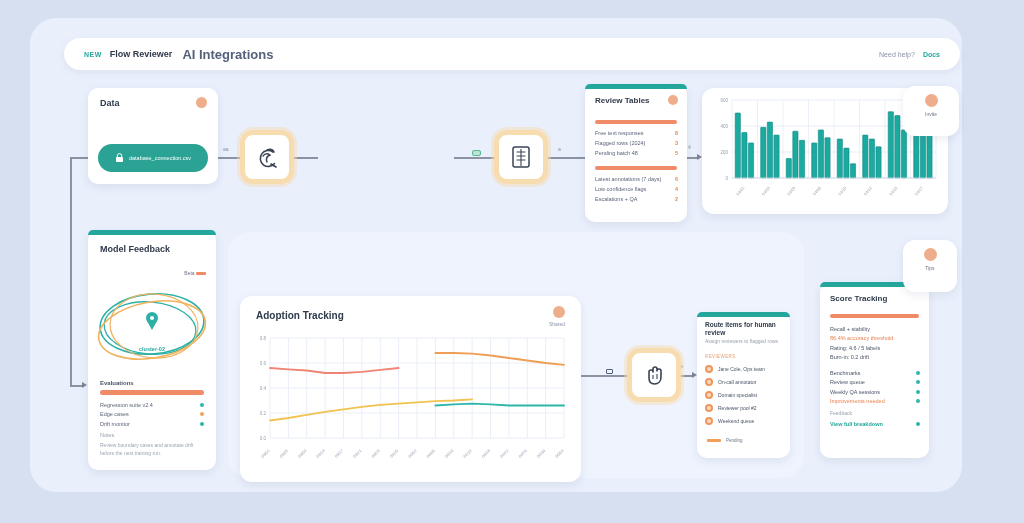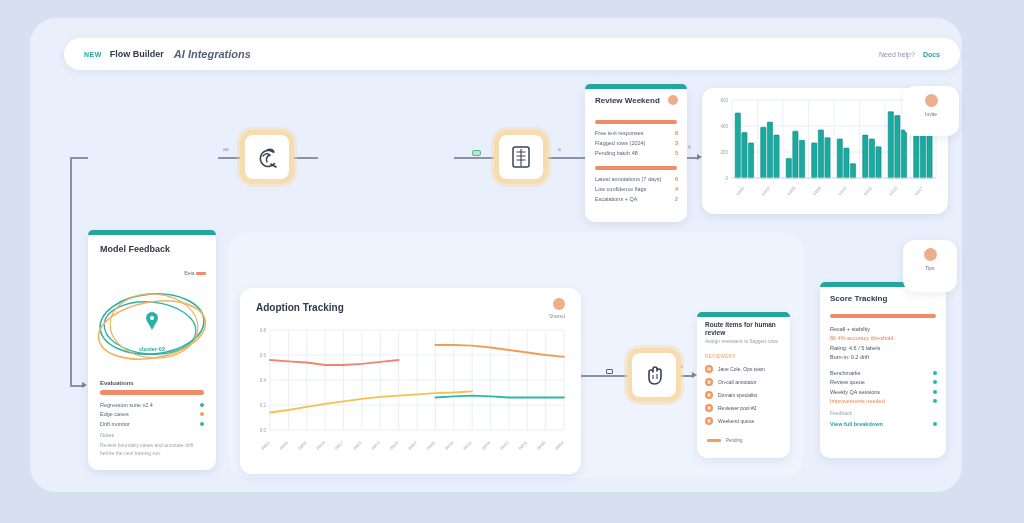--- a/index.html
+++ b/index.html
@@ -4,21 +4,21 @@
 <style>
   html,body{margin:0;padding:0;background:#d7e0f1;font-family:"Liberation Sans",sans-serif;}
   .stage{position:relative;width:1024px;height:523px;background:#d7e0f1;overflow:hidden;}
   .panel{position:absolute;left:30px;top:18px;width:932px;height:474px;background:#e9effb;border-radius:26px;}
   .subpanel{position:absolute;left:228px;top:232px;width:576px;height:246px;background:#eef3fd;border-radius:22px;}
 
   .appbar{position:absolute;left:64px;top:38px;width:896px;height:32px;background:#ffffff;border-radius:16px;
           box-shadow:0 2px 6px rgba(90,110,150,.10);display:flex;align-items:center;padding:0 20px;box-sizing:border-box;z-index:2;}
   .appbar .badge{color:#23a79c;font-size:7px;font-weight:bold;letter-spacing:.5px;margin-right:8px;}
   .appbar .title{color:#2f3a4a;font-size:9px;font-weight:bold;margin-right:10px;}
-  .appbar .subtitle{color:#55607a;font-size:11px;font-weight:bold;font-style:italic;}
+  .appbar .subtitle{color:#55607a;font-size:13px;font-weight:bold;}
   .appbar .spacer{flex:1;}
   .appbar .help{color:#8a93a6;font-size:7px;margin-right:8px;}
   .appbar .link{color:#23a79c;font-size:7px;font-weight:bold;cursor:pointer;}
 
   .card{position:absolute;background:#fff;border-radius:10px;box-shadow:0 3px 8px rgba(90,110,150,.12);z-index:2;box-sizing:border-box;}
   .tealtop::before{content:"";position:absolute;left:0;top:0;right:0;height:5px;background:#23a79c;border-radius:10px 10px 0 0;}
   .ctitle{position:absolute;color:#2f3a4a;font-weight:bold;}
   .peach-dot{position:absolute;border-radius:50%;background:#efae8b;}
   .sbar{position:absolute;left:10px;right:10px;height:4px;border-radius:2px;background:#ef8b67;}
 
@@ -66,21 +66,21 @@
 </style>
 </head>
 <body>
 
 <div class="stage">
   <div class="panel"></div>
   <div class="subpanel"></div>
 
   <div class="appbar">
     <span class="badge">NEW</span>
-    <span class="title">Flow Builder</span>
+    <span class="title">Flow Reviewer</span>
     <span class="subtitle">AI Integrations</span>
     <span class="spacer"></span>
     <span class="help">Need help?</span>
     <span class="link">Docs</span>
   </div>
 
   <div class="conn h" style="left:218px;top:157px;width:22px;"></div>
   <div class="conn-label" style="left:223px;top:146px;">aa</div>
   <div class="conn h" style="left:294px;top:157px;width:24px;"></div>
   <div class="conn h" style="left:454px;top:157px;width:40px;"></div>
@@ -95,38 +95,49 @@
   <div class="conn v" style="left:70px;top:157px;height:228px;"></div>
   <div class="conn h" style="left:70px;top:385px;width:12px;"></div>
   <div class="arr-r" style="left:82px;top:381.5px;"></div>
 
   <div class="conn h" style="left:581px;top:375px;width:46px;"></div>
   <div class="chip-dark" style="left:606px;top:369px;"></div>
   <div class="conn h" style="left:681px;top:375px;width:11px;"></div>
   <div class="conn-label" style="left:678px;top:363px;">ee</div>
   <div class="arr-r" style="left:692px;top:371.5px;"></div>
 
+  <div class="card" style="left:88px;top:88px;width:130px;height:96px;">
+    <div class="ctitle" style="left:12px;top:10px;font-size:9px;">Data</div>
+    <div class="peach-dot" style="right:11px;top:9px;width:11px;height:11px;"></div>
+    <button class="src-btn">
+      <svg width="9" height="10" viewBox="0 0 9 10">
+        <path d="M2.3 4V2.8a2.2 2.2 0 0 1 4.4 0V4" fill="none" stroke="#fff" stroke-width="1"></path>
+        <rect x="1" y="4" width="7" height="5" rx="1" fill="#fff"></rect>
+      </svg>
+      <span>database_connection.csv</span>
+    </button>
+  </div>
 
   <div class="flow-icon" style="left:240px;top:130px;">
     <svg width="26" height="26" viewBox="0 0 26 26">
       <path d="M19 8a8 8 0 1 0 1.5 11.5 M13 6q5-2 7 2 M17 20l5 3" fill="none" stroke="#3a4356" stroke-width="1.6" stroke-linecap="round"></path>
       <path d="M9 12q3-4 7-1q-5 2-3 7" fill="none" stroke="#3a4356" stroke-width="1.4" stroke-linecap="round"></path>
     </svg>
   </div>
 
 
   <div class="flow-icon" style="left:494px;top:130px;">
     <svg width="24" height="26" viewBox="0 0 24 26">
       <rect x="4" y="3" width="16" height="20" rx="2" fill="none" stroke="#3a4356" stroke-width="1.5"></rect>
       <path d="M7.5 8h9 M7.5 12h9 M7.5 16h9 M12 5v17" fill="none" stroke="#3a4356" stroke-width="1.1"></path>
     </svg>
   </div>
 
   <div class="card tealtop" style="left:585px;top:84px;width:102px;height:138px;">
-    <div class="ctitle" style="left:10px;top:12px;font-size:8px;">Review Weekend</div>
+    <div class="ctitle" style="left:10px;top:12px;font-size:8px;">Review Tables</div>
     <div class="peach-dot" style="right:9px;top:11px;width:10px;height:10px;"></div>
     <div class="sbar" style="top:36px;"></div>
     <div id="rt-sec-0" style="position:absolute;left:10px;right:9px;top:44px;">
         <div class="rt-row">
           <span class="lbl">Free text responses</span>
           <span class="val">8</span>
         </div>
         <div class="rt-row">
           <span class="lbl">Flagged rows (2024)</span>
           <span class="val">3</span>
@@ -242,21 +253,21 @@
         </div>
         <div class="mt-row">
           <span class="lbl">Drift monitor</span>
           <span class="mt-dot" style="background: rgb(45, 183, 172);"></span>
         </div>
       </div>
     <div class="tinylbl" style="left:12px;top:202px;font-size:5.5px;">Notes</div>
     <div style="position:absolute;left:12px;right:12px;top:211px;font-size:5px;line-height:8px;color:#9aa5b5;">Review boundary cases and annotate drift before the next training run.</div>
   </div>
 
-  <div class="card" style="left:240px;top:288px;width:341px;height:186px;border-radius:12px;">
+  <div class="card" style="left:240px;top:296px;width:341px;height:186px;border-radius:12px;">
     <div class="ctitle" style="left:16px;top:14px;font-size:10px;">Adoption Tracking</div>
     <div class="peach-dot" style="right:16px;top:10px;width:12px;height:12px;"></div>
     <div style="position:absolute;right:16px;top:25px;font-size:5px;color:#8a93a6;">Shared</div>
     <svg id="line-chart" width="330" height="148" style="position:absolute;left:6px;top:34px;">
         <line x1="24" y1="8" x2="24" y2="108" stroke="#e9eef7" stroke-width="1"></line>
         <text x="24" y="121" font-size="4" fill="#97a0b0" text-anchor="end" font-family="Liberation Sans, sans-serif" transform="rotate(-45 24 121)">03/01</text>
         <line x1="42.375" y1="8" x2="42.375" y2="108" stroke="#e9eef7" stroke-width="1"></line>
         <text x="42.375" y="121" font-size="4" fill="#97a0b0" text-anchor="end" font-family="Liberation Sans, sans-serif" transform="rotate(-45 42.375 121)">03/05</text>
         <line x1="60.75" y1="8" x2="60.75" y2="108" stroke="#e9eef7" stroke-width="1"></line>
         <text x="60.75" y="121" font-size="4" fill="#97a0b0" text-anchor="end" font-family="Liberation Sans, sans-serif" transform="rotate(-45 60.75 121)">03/09</text>
@@ -337,21 +348,21 @@
           <span class="cl-ic"></span>
           <span class="lbl">Weekend queue</span>
         </div>
       </div>
     <div style="position:absolute;left:10px;top:126px;display:flex;align-items:center;gap:5px;">
       <span style="display:inline-block;width:14px;height:2.5px;background:#f0a05a;border-radius:1px;"></span>
       <span style="font-size:4.5px;color:#6b7485;">Pending</span>
     </div>
   </div>
 
-  <div class="card tealtop" style="left:820px;top:282px;width:126px;height:176px;padding-left:36px;">
+  <div class="card tealtop" style="left:820px;top:282px;width:109px;height:176px;padding-left:36px;">
     <div class="ctitle" style="left:10px;top:12px;font-size:8px;">Score Tracking</div>
     <div class="sbar" style="top:32px;"></div>
     <div id="sc-a" style="position:absolute;left:10px;right:9px;top:42px;">
         <div class="sc-row">
           <span class="lbl">Recall + stability</span>
         </div>
         <div class="sc-row">
           <span class="lbl accent">86.4% accuracy threshold</span>
         </div>
         <div class="sc-row">

